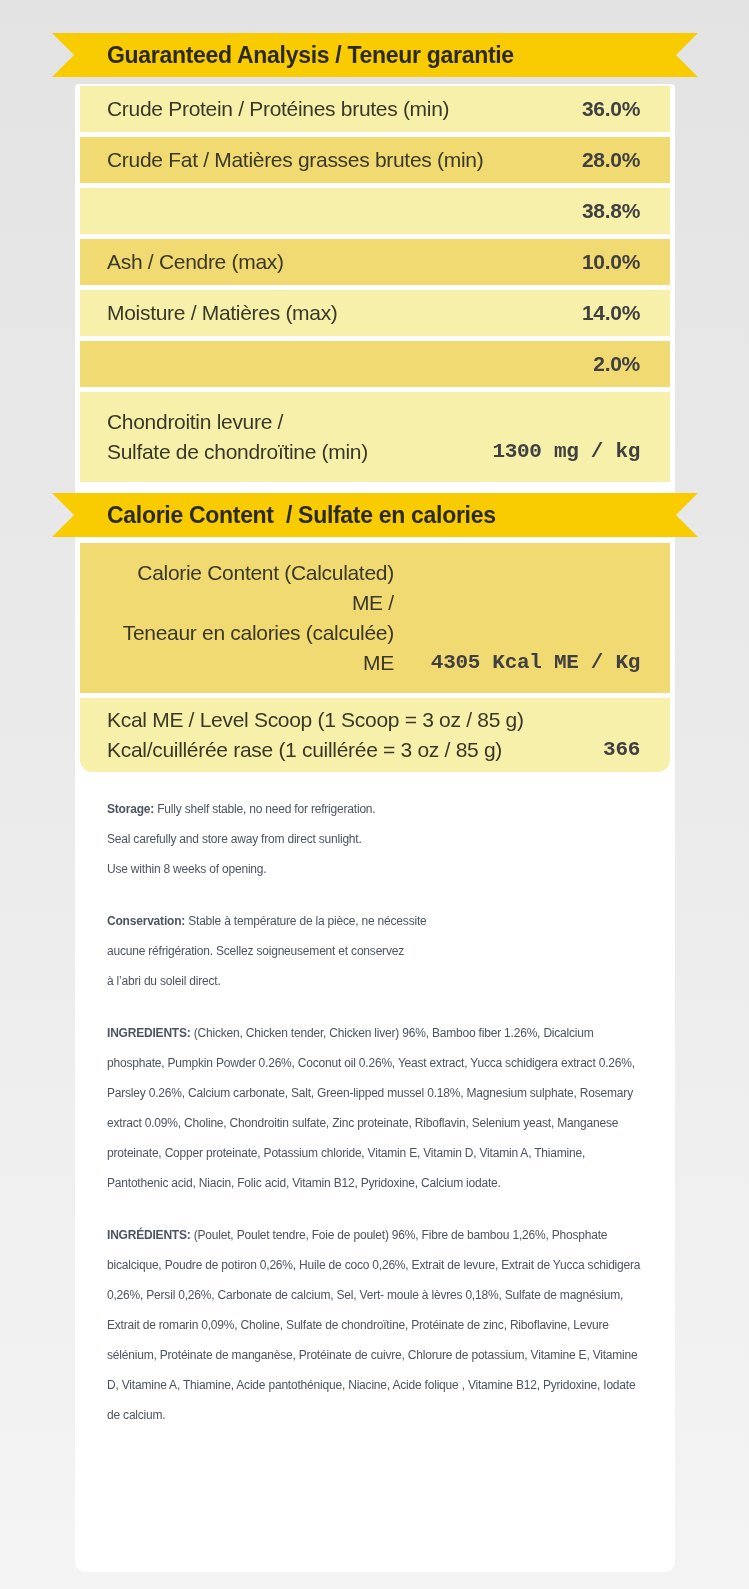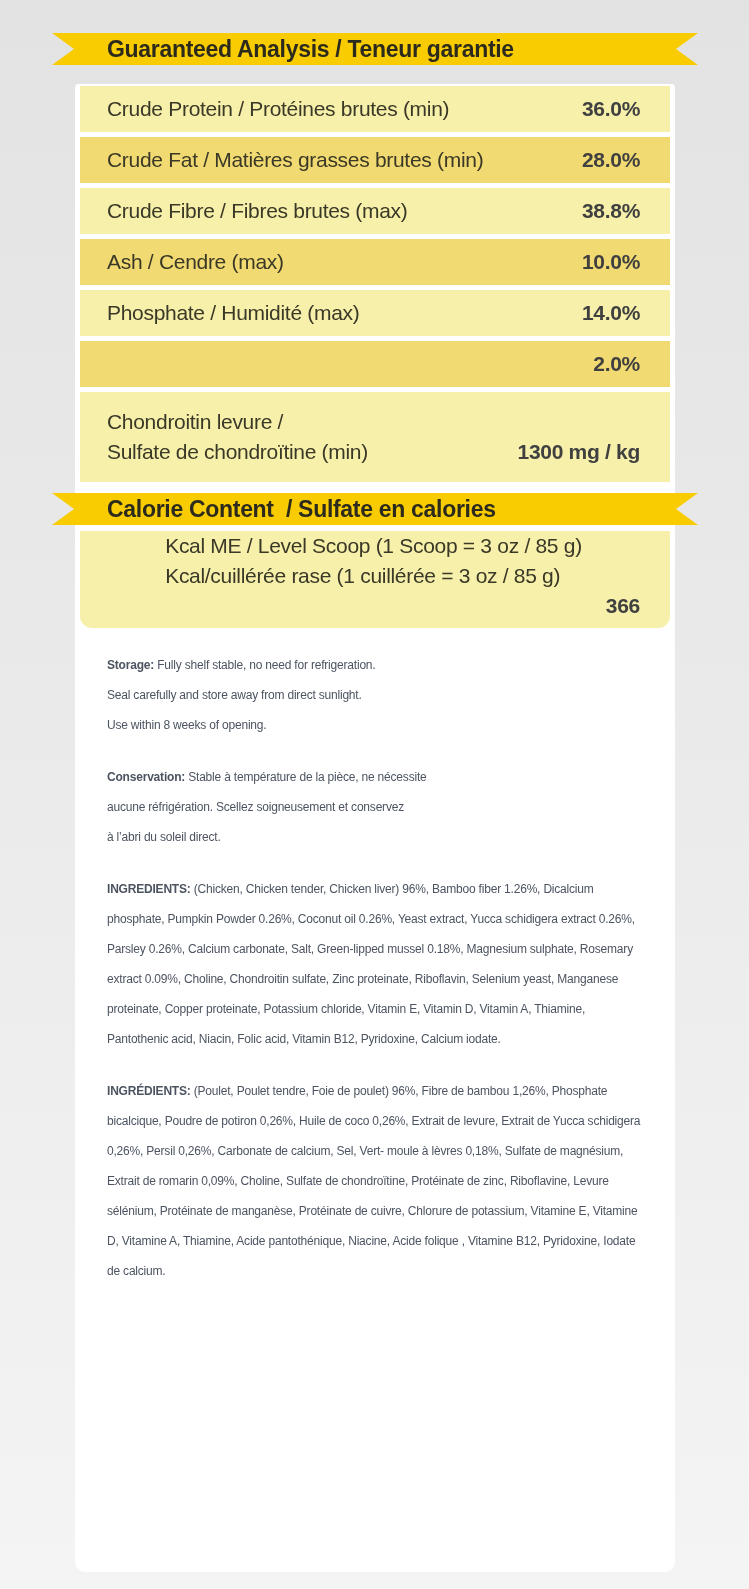--- a/index.html
+++ b/index.html
@@ -16,21 +16,21 @@
   .card{
     position:absolute;
     left:75px;top:84px;
     width:600px;height:1488px;
     background:#ffffff;
     border-radius:4px 4px 10px 10px;
   }
   
   .ribbon{
     background:var(--ribbon-yellow,#f8cc00);
-    height:32px;
+    height:44px;
     clip-path:polygon(0 0,100% 0,calc(100% - 22px) 50%,100% 100%,0 100%,22px 50%);
     display:flex;align-items:center;
   }
   .ribbon-top{
     position:absolute;
     top:-51px;left:-23px;right:-23px;
   }
   .ribbon-mid{
     margin:11px -23px 6px -23px;
   }
@@ -42,41 +42,42 @@
     white-space:pre;
   }
   
   .rows{margin:2px 5px 0 5px;}
   .row{
     box-sizing:border-box;
     display:flex;align-items:center;
     min-height:46px;height:46px;
     margin-bottom:5px;
     padding:0 30px 0 27px;
+    gap:37px;
   }
   .row.light{background:var(--row-light,#f6f0ab);}
   .row.dark{background:var(--row-dark,#f2da72);text-align:right;}
   .row.lines-2{height:auto;padding-top:15px;padding-bottom:15px;}
-  .rows-cal .row.light.lines-2{padding-top:0;padding-bottom:7px;flex-direction:column;}
+  .rows-cal .row.light.lines-2{padding-top:7px;padding-bottom:7px;}
   .rows-cal .row:last-child{border-radius:0 0 12px 12px;margin-bottom:0;}
   .row-label{
     font-size:21px;line-height:30px;
     letter-spacing:-0.3px;
     color:#3a3826;
     white-space:pre-line;
   }
   .row-value{
     margin-left:auto;
     font-size:21px;font-weight:700;
     letter-spacing:-0.3px;
     color:#404040;
     align-self:center;
     white-space:pre;
   }
-  .row.lines-2 .row-value{align-self:flex-end;line-height:30px;}
+  .row.lines-2 .row-value{align-self:flex-end;line-height:30px;font-family:Liberation Mono, monospace;}
   
   .paragraphs{padding:0 33px 0 32px;}
   .para{
     margin:22px 0 0 0;
     font-size:12px;line-height:30px;
     letter-spacing:-0.2px;
     color:var(--text-body,#4c5461);
     white-space:pre-line;
   }
   .para-label{font-weight:700;}
@@ -94,46 +95,50 @@
     <div class="rows rows-ga">
         <div class="row light lines-1">
     <div class="row-label">Crude Protein / Protéines brutes  (min)</div>
     <div class="row-value">36.0%</div>
   </div>
         <div class="row dark lines-1">
     <div class="row-label">Crude Fat / Matières grasses brutes (min)</div>
     <div class="row-value">28.0%</div>
   </div>
         <div class="row light lines-1">
-    <div class="row-label">Crude Fibre / Fibres brutes (max)</div>
     <div class="row-value">38.8%</div>
   </div>
         <div class="row dark lines-1">
     <div class="row-label">Ash / Cendre (max)</div>
     <div class="row-value">10.0%</div>
   </div>
         <div class="row light lines-1">
-    <div class="row-label">Phosphate / Humidité (max)</div>
+    <div class="row-label">Moisture / Matières (max)</div>
     <div class="row-value">14.0%</div>
   </div>
         <div class="row dark lines-1">
     <div class="row-value">2.0%</div>
   </div>
         <div class="row light lines-2">
     <div class="row-label">Chondroitin levure /
 Sulfate de chondroïtine (min)</div>
     <div class="row-value">1300 mg / kg</div>
   </div>
       </div>
 
     <div class="ribbon ribbon-mid">
       <span class="ribbon-title">Calorie Content  / Sulfate en calories</span>
     </div>
 
     <div class="rows rows-cal">
+        <div class="row dark lines-2">
+    <div class="row-label">Calorie Content (Calculated) ME /
+Teneau­r en calories (calculée) ME</div>
+    <div class="row-value">4305 Kcal ME / Kg</div>
+  </div>
         <div class="row light lines-2">
     <div class="row-label">Kcal ME / Level Scoop (1 Scoop = 3 oz / 85 g)
 Kcal/cuillérée rase (1 cuillérée = 3 oz / 85 g)</div>
     <div class="row-value">366</div>
   </div>
       </div>
 
     <div class="paragraphs">
         <p class="para"><b class="para-label">Storage:</b><span class="para-text"> Fully shelf stable, no need for refrigeration.
 Seal carefully and store away from direct sunlight.

